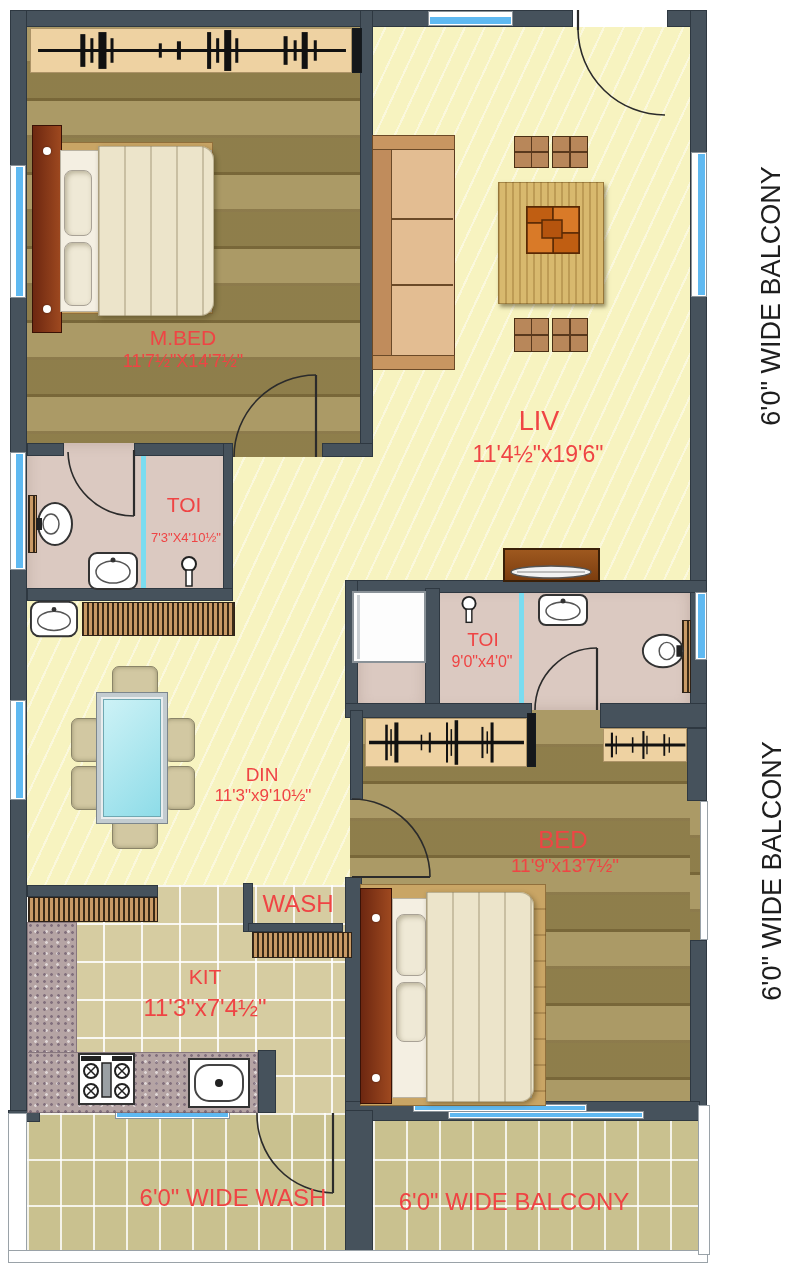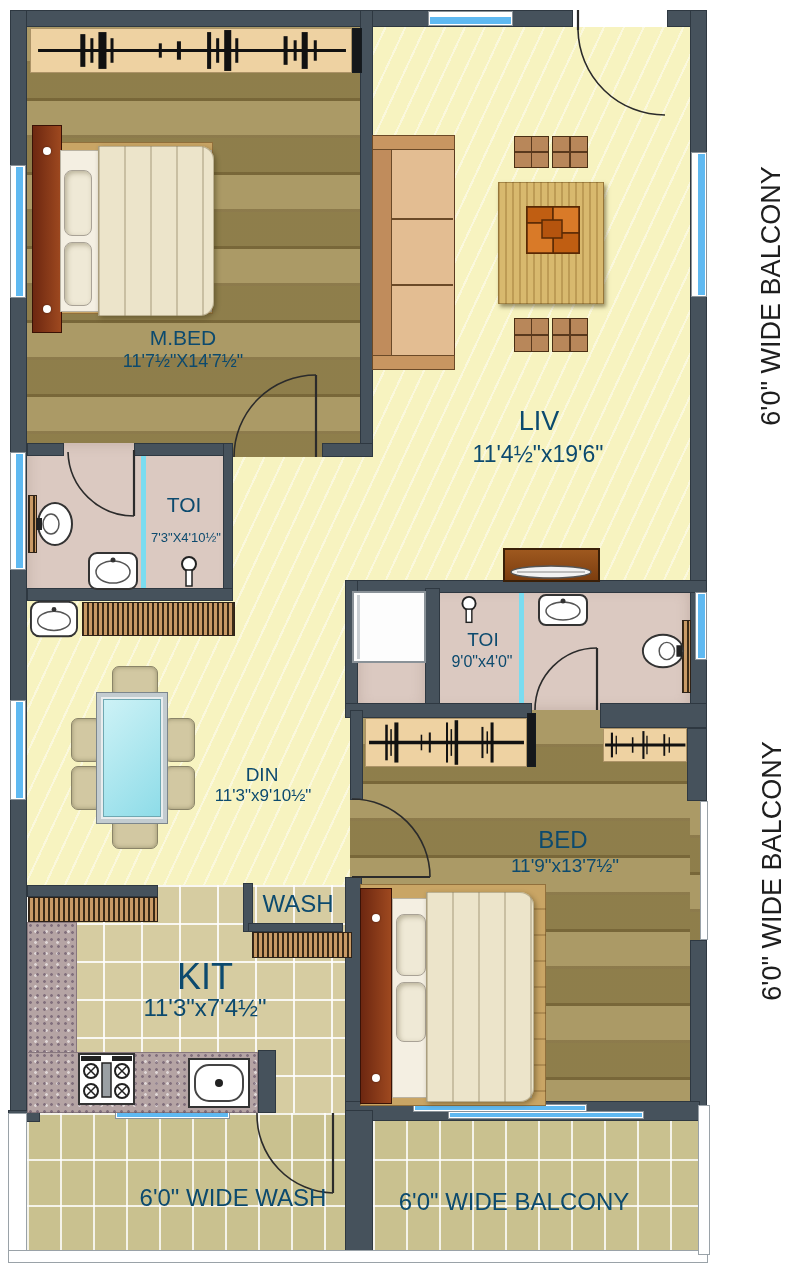--- a/index.html
+++ b/index.html
@@ -24,21 +24,21 @@
       radial-gradient(rgba(255,255,255,.55) 1px, rgba(0,0,0,0) 1.7px);
       background-size:7px 7px,11px 11px;background-position:0 0,3px 4px;
       box-shadow:inset 0 0 0 1px rgba(70,55,70,.4);}
   .wardrobe{position:absolute;background:#eed2a2;box-shadow:inset 0 0 0 1px rgba(90,70,30,.45);}
   .slat{position:absolute;background:repeating-linear-gradient(90deg,#3a2a16 0 2px,#c99a66 2px 5px);
         box-shadow:inset 0 0 0 1px #2e2218;}
   .win{position:absolute;background:#ffffff;box-shadow:inset 0 0 0 1px #8a9298;}
   .win>i{position:absolute;background:#5fb9f1;display:block;}
   .parapet{position:absolute;background:#ffffff;box-shadow:inset 0 0 0 1px #9aa2a8;}
   .cyan-div{position:absolute;background:#7adcf0;}
-  .rlabel{position:absolute;color:#0c4a6e;text-align:center;white-space:nowrap;
+  .rlabel{position:absolute;color:#ef4444;text-align:center;white-space:nowrap;
           transform:translate(-50%,-50%);line-height:1.15;}
   .vlabel{position:absolute;color:#1e1e1e;white-space:nowrap;
           transform:translate(-50%,-50%) rotate(-90deg);}
   .sofa{position:absolute;background:#e3bd92;box-shadow:inset 0 0 0 1px #5a3a20;}
   .sofa .back{position:absolute;left:0;top:0;bottom:0;width:20px;background:#c08c5c;box-shadow:inset 0 0 0 1px #6b4a28;}
   .sofa .arm{position:absolute;left:0;right:0;height:15px;background:#c89661;box-shadow:inset 0 0 0 1px #6b4a28;}
   .sofa .cushline{position:absolute;left:20px;right:2px;height:2px;background:#6b4a28;}
   .ottoman{position:absolute;background:#b8875a;box-shadow:inset 0 0 0 1px #4a2f14;
       background-image:linear-gradient(90deg,rgba(0,0,0,0) 48%,#59391d 48%,#59391d 52%,rgba(0,0,0,0) 52%),
                        linear-gradient(180deg,rgba(0,0,0,0) 48%,#59391d 48%,#59391d 52%,rgba(0,0,0,0) 52%);}
@@ -353,21 +353,21 @@
   <div class="rlabel" style="left:482px;top:662px;font-size:16px;">9'0"x4'0"</div>
 
   <div class="rlabel" style="left:262px;top:775px;font-size:19px;">DIN</div>
   <div class="rlabel" style="left:263px;top:796px;font-size:17px;">11'3"x9'10½"</div>
 
   <div class="rlabel" style="left:563px;top:840px;font-size:24px;">BED</div>
   <div class="rlabel" style="left:565px;top:866px;font-size:19px;">11'9"x13'7½"</div>
 
   <div class="rlabel" style="left:298px;top:904px;font-size:24px;">WASH</div>
 
-  <div class="rlabel" style="left:205px;top:977px;font-size:36px;">KIT</div>
+  <div class="rlabel" style="left:205px;top:977px;font-size:21px;">KIT</div>
   <div class="rlabel" style="left:205px;top:1008px;font-size:24px;">11'3"x7'4½"</div>
 
   <div class="rlabel" style="left:233px;top:1198px;font-size:24px;">6'0" WIDE WASH</div>
   <div class="rlabel" style="left:514px;top:1202px;font-size:24px;">6'0" WIDE BALCONY</div>
 
   <div class="vlabel" style="left:771px;top:296px;font-size:27px;">6'0" WIDE BALCONY</div>
   <div class="vlabel" style="left:772px;top:871px;font-size:27px;">6'0" WIDE BALCONY</div>
 
 </div>
 

